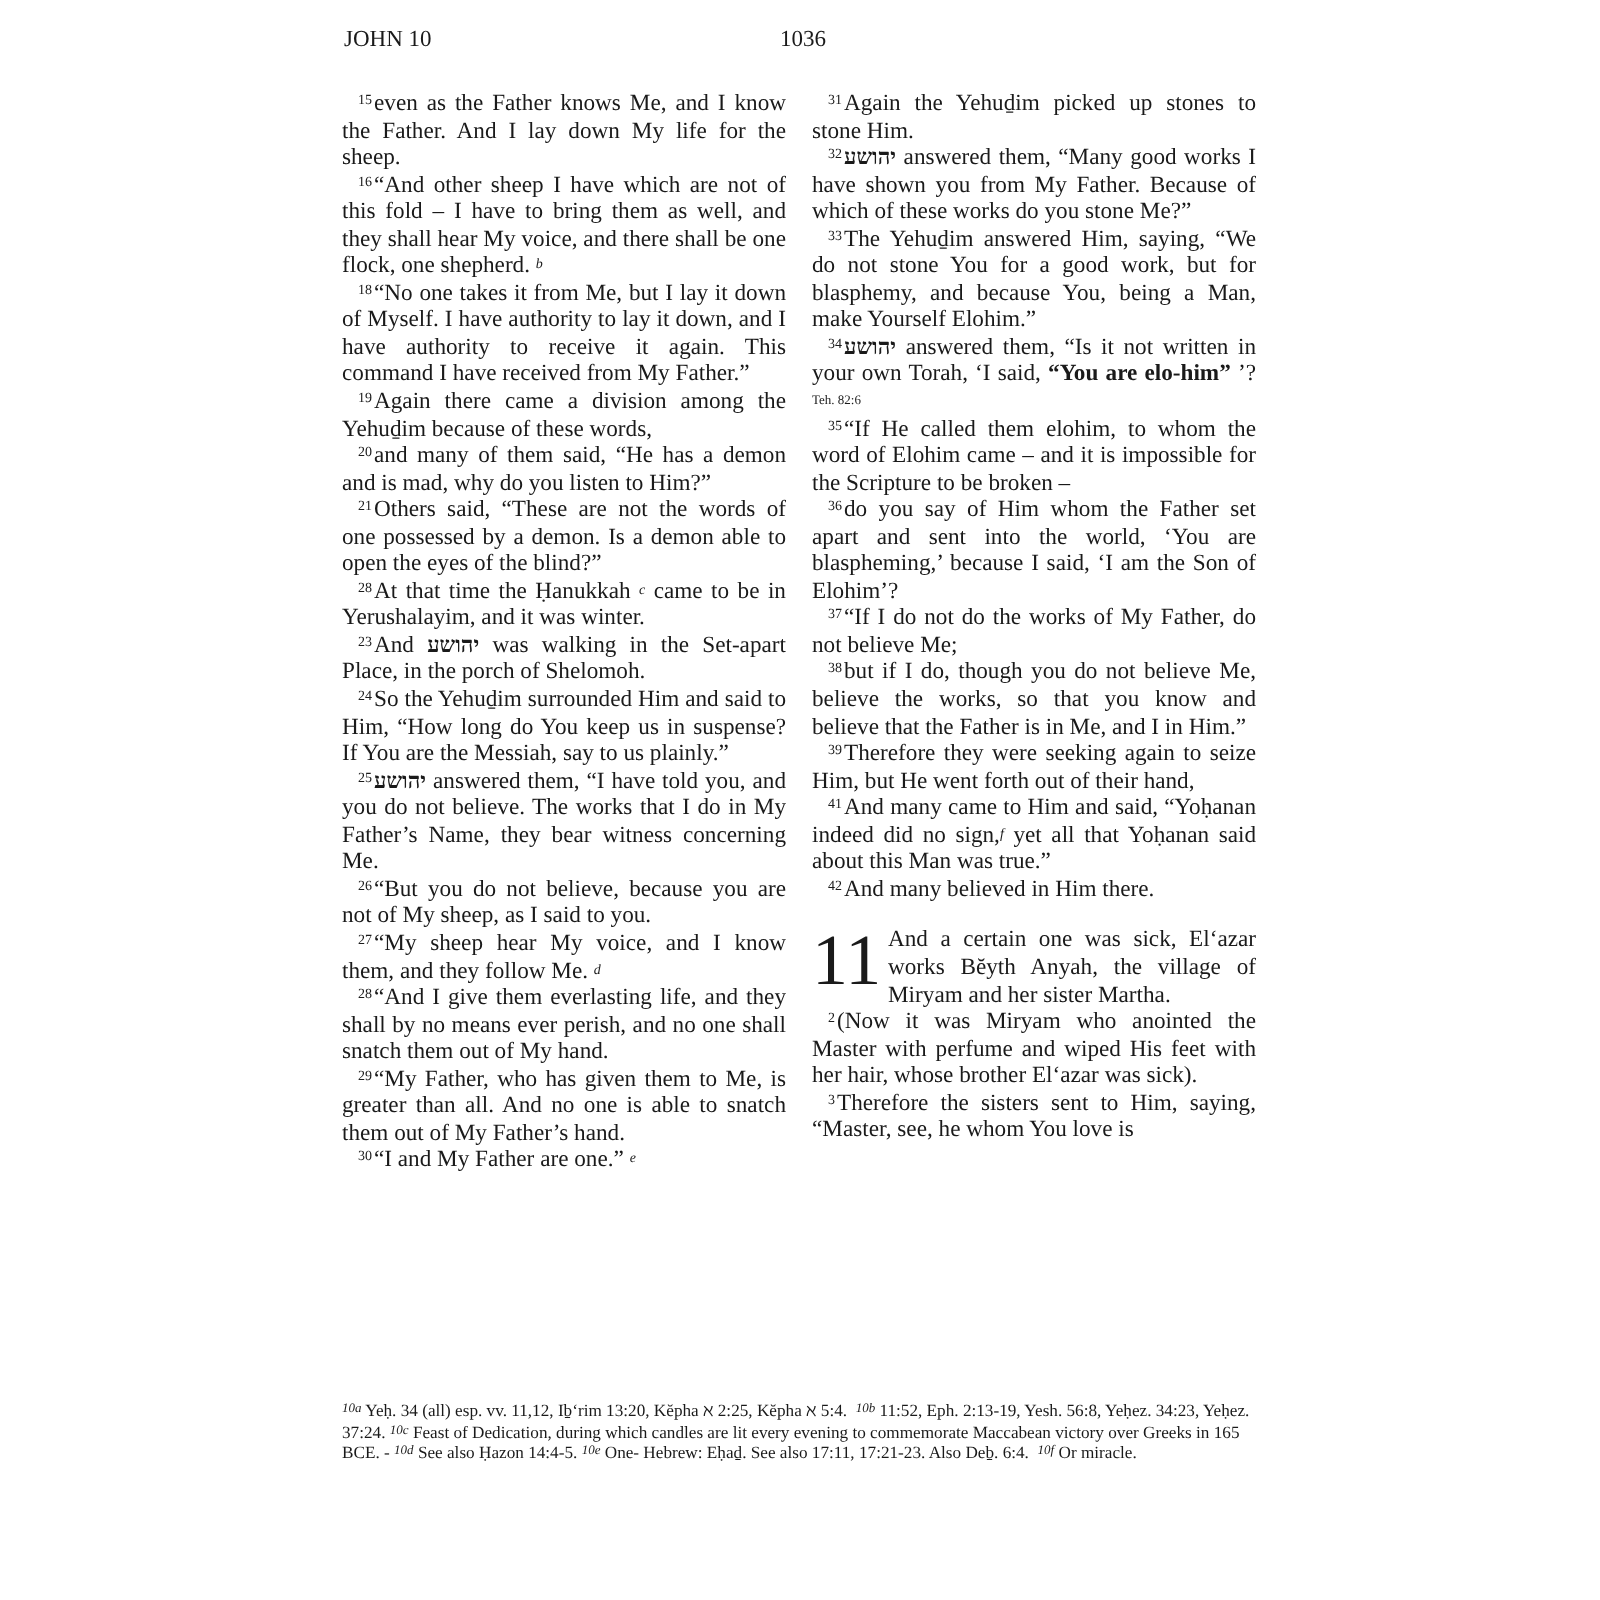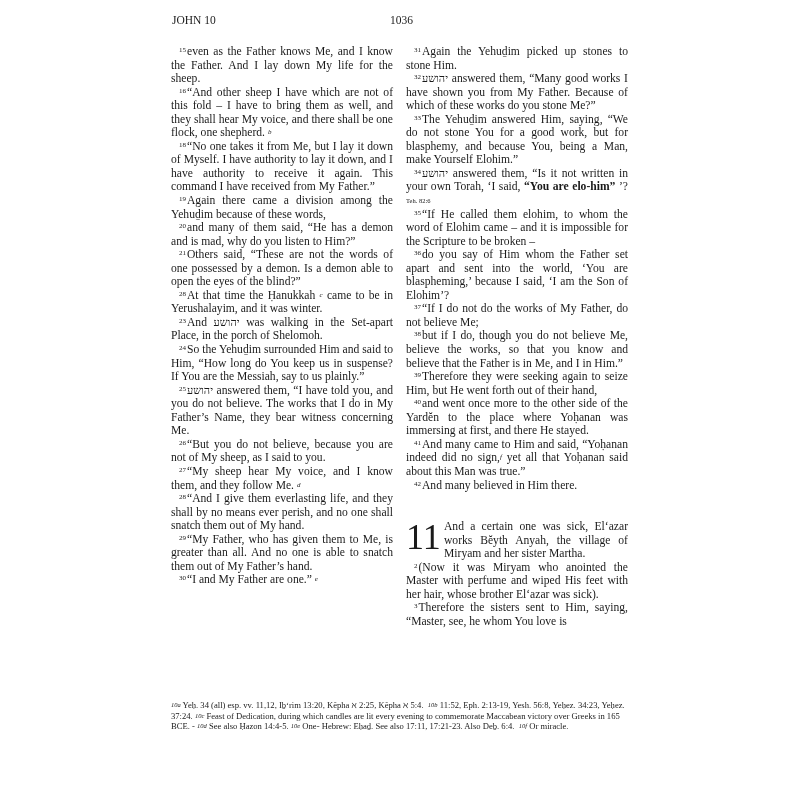--- a/index.html
+++ b/index.html
@@ -8,23 +8,23 @@
   .page-header { position:absolute; top:14px; left:172px; width:456px; height:16px; font-size:11.5px; }
   .running-head { position:absolute; left:0; top:0; }
   .page-number { position:absolute; left:218px; top:0; }
   .column { position:absolute; top:45px; width:222px; font-size:11.6px; line-height:13.55px; text-align:justify; }
   .col-left { left:171px; }
   .col-right { left:406px; }
   .verse { margin:0; text-indent:8px; hyphens:manual; }
   .vnum { font-size:7px; vertical-align:top; position:relative; top:-1px; margin-right:1px; }
   .fn { font-style:italic; font-size:7px; vertical-align:top; }
   .xref { font-size:6.5px; vertical-align:top; }
-  .heb { font-family:"DejaVu Serif",serif; font-weight:normal; font-size:11px; direction:rtl; unicode-bidi:isolate; }
+  .heb { font-family:"DejaVu Serif",serif; font-weight:bold; font-size:11px; direction:rtl; unicode-bidi:isolate; }
   .bold { font-weight:bold; }
-  .chapter { margin-top:28px; position:relative; }
+  .chapter { margin-top:12px; position:relative; }
   .chapter-num { float:left; font-size:36px; line-height:30px; margin:2px 6px 0 0; width:32px; text-align:center; }
   .chapter-first { text-indent:0; margin:0; }
   .footnotes { position:absolute; top:700px; left:171px; width:458px; font-size:8.6px; line-height:10.6px; text-align:left; }
   .fn-label { font-style:italic; font-size:6.5px; vertical-align:top; }
   .it { }
 </style>
 </head>
 <body>
 
 <div class="page-header">
@@ -53,21 +53,20 @@
 <div class="column col-right">
   <p class="verse"><span class="vnum">31</span><span>Again the Yehuḏim picked up stones to stone Him.</span></p>
   <p class="verse"><span class="vnum">32</span><span class="heb">יהושע</span> <span>answered them, “Many good works I have shown you from My Father. Because of which of these works do you stone Me?”</span></p>
   <p class="verse"><span class="vnum">33</span><span>The Yehuḏim answered Him, saying, “We do not stone You for a good work, but for blasphemy, and because You, being a Man, make Yourself Elohim.”</span></p>
   <p class="verse"><span class="vnum">34</span><span class="heb">יהושע</span> <span>answered them, “Is it not written in your own Torah, ‘I said,</span> <span class="bold">“You are elo-him”</span> <span>’?</span> <span class="xref">Teh. 82:6</span></p>
   <p class="verse"><span class="vnum">35</span><span>“If He called them elohim, to whom the word of Elohim came – and it is impossible for the Scripture to be broken –</span></p>
   <p class="verse"><span class="vnum">36</span><span>do you say of Him whom the Father set apart and sent into the world, ‘You are blaspheming,’ because I said, ‘I am the Son of Elohim’?</span></p>
   <p class="verse"><span class="vnum">37</span><span>“If I do not do the works of My Father, do not believe Me;</span></p>
   <p class="verse"><span class="vnum">38</span><span>but if I do, though you do not believe Me, believe the works, so that you know and believe that the Father is in Me, and I in Him.”</span></p>
   <p class="verse"><span class="vnum">39</span><span>Therefore they were seeking again to seize Him, but He went forth out of their hand,</span></p>
-  <p class="verse"><span class="vnum">40</span><span>and went once more to the other side of the Yardĕn to the place where Yoḥanan was immersing at first, and there He stayed.</span></p>
   <p class="verse"><span class="vnum">41</span><span>And many came to Him and said, “Yoḥanan indeed did no sign,</span><span class="fn">f</span> <span>yet all that Yoḥanan said about this Man was true.”</span></p>
   <p class="verse"><span class="vnum">42</span><span>And many believed in Him there.</span></p>
 
   <div class="chapter">
     <span class="chapter-num">11</span>
     <p class="chapter-first"><span>And a certain one was sick, El‘azar works Bĕyth Anyah, the village of Miryam and her sister Martha.</span></p>
     <p class="verse"><span class="vnum">2</span><span>(Now it was Miryam who anointed the Master with perfume and wiped His feet with her hair, whose brother El‘azar was sick).</span></p>
     <p class="verse"><span class="vnum">3</span><span>Therefore the sisters sent to Him, saying, “Master, see, he whom You love is</span></p>
   </div>
 </div>

